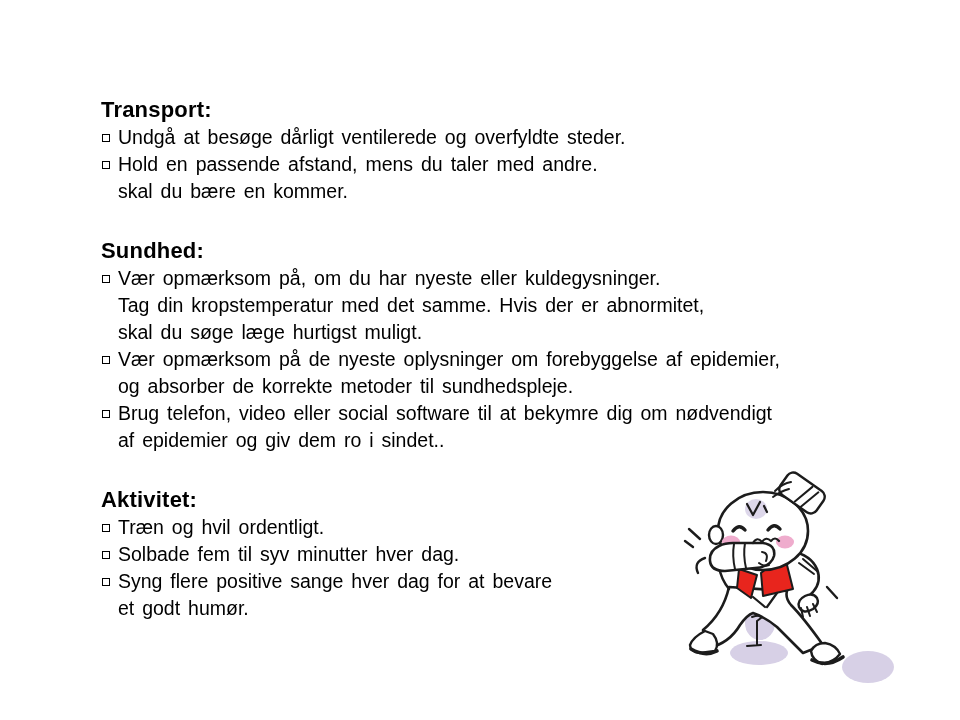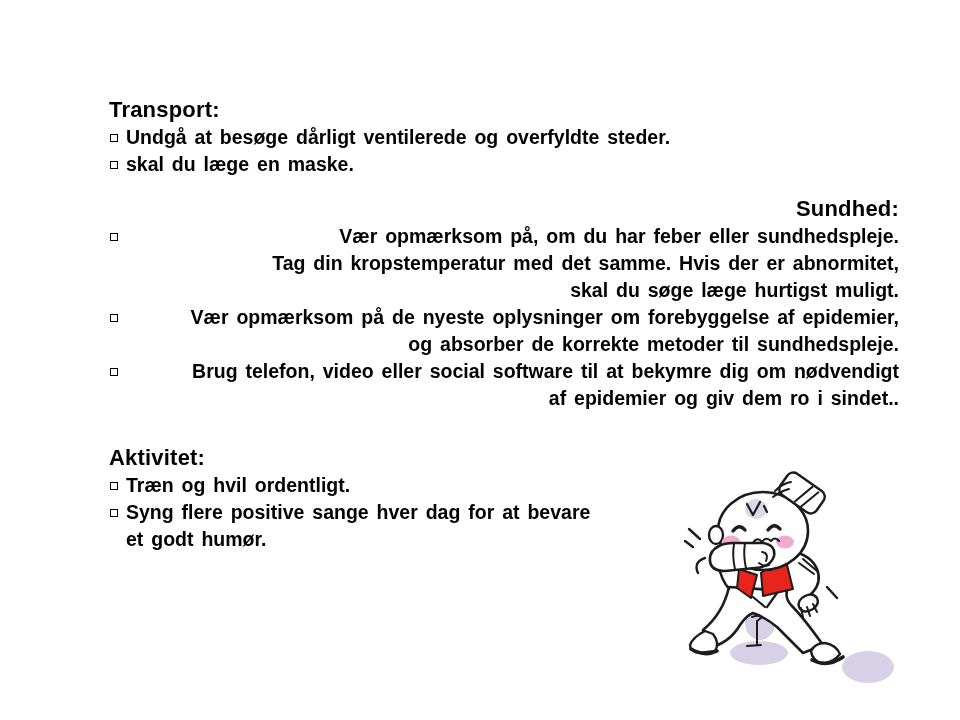--- a/index.html
+++ b/index.html
@@ -5,47 +5,47 @@
   html, body {
     margin: 0; padding: 0;
     width: 960px; height: 720px;
     background: #ffffff;
     overflow: hidden;
     font-family: "Liberation Sans", "DejaVu Sans", sans-serif;
     color: #000;
   }
   .slide { position: absolute; inset: 0; background: #fff; }
 
-  .content { position: absolute; left: 109px; top: 96px; width: 790px; }
+  .content { position: absolute; left: 101px; top: 96px; width: 790px; }
 
   .section-heading {
     margin: 0;
     font-size: 22px;
     line-height: 28px;
     font-weight: bold;
     letter-spacing: 0.2px;
   }
-  ul.lines { list-style: none; margin: 0; padding: 0; font-weight: bold; }
+  ul.lines { list-style: none; margin: 0; padding: 0; }
   li.line {
     position: relative;
     padding-left: 17px;
     font-size: 19.5px;
     line-height: 27px;
     word-spacing: 2.5px;
     white-space: nowrap;
   }
   li.line .bullet {
     position: absolute;
     left: 1px; top: 9.5px;
     width: 8px; height: 8px;
     border: 1.3px solid #000;
     box-sizing: border-box;
     background: #fff;
   }
-  #section-sundhed  { margin-top: 17px; text-align: right; }
+  #section-sundhed  { margin-top: 32px; }
   #section-aktivitet{ margin-top: 32px; }
 
   .illustration {
     position: absolute;
     left: 655px; top: 455px;
     width: 245px; height: 240px;
   }
   .illustration path, .illustration line, .illustration ellipse, .illustration rect {
     vector-effect: non-scaling-stroke;
   }
@@ -53,43 +53,43 @@
 </head>
 <body>
 
 <div class="slide">
   <div class="content">
 
     <section id="section-transport">
       <h2 class="section-heading">Transport:</h2>
       <ul class="lines">
           <li class="line"><span class="bullet"></span><span>Undgå at besøge dårligt ventilerede og overfyldte steder.</span></li>
-          <li class="line"><span class="bullet"></span></li>
-          <li class="line"><span>skal du læge en maske.</span></li>
+          <li class="line"><span class="bullet"></span><span>Hold en passende afstand, mens du taler med andre.</span></li>
+          <li class="line"><span>skal du bære en kommer.</span></li>
         </ul>
     </section>
 
     <section id="section-sundhed">
       <h2 class="section-heading">Sundhed:</h2>
       <ul class="lines">
-          <li class="line"><span class="bullet"></span><span>Vær opmærksom på, om du har feber eller sundhedspleje.</span></li>
+          <li class="line"><span class="bullet"></span><span>Vær opmærksom på, om du har nyeste eller kuldegysninger.</span></li>
           <li class="line"><span>Tag din kropstemperatur med det samme. Hvis der er abnormitet,</span></li>
           <li class="line"><span>skal du søge læge hurtigst muligt.</span></li>
           <li class="line"><span class="bullet"></span><span>Vær opmærksom på de nyeste oplysninger om forebyggelse af epidemier,</span></li>
           <li class="line"><span>og absorber de korrekte metoder til sundhedspleje.</span></li>
           <li class="line"><span class="bullet"></span><span>Brug telefon, video eller social software til at bekymre dig om nødvendigt</span></li>
           <li class="line"><span>af epidemier og giv dem ro i sindet..</span></li>
         </ul>
     </section>
 
     <section id="section-aktivitet">
       <h2 class="section-heading">Aktivitet:</h2>
       <ul class="lines">
           <li class="line"><span class="bullet"></span><span>Træn og hvil ordentligt.</span></li>
-          <li class="line"><span class="bullet"></span></li>
+          <li class="line"><span class="bullet"></span><span>Solbade fem til syv minutter hver dag.</span></li>
           <li class="line"><span class="bullet"></span><span>Syng flere positive sange hver dag for at bevare</span></li>
           <li class="line"><span>et godt humør.</span></li>
         </ul>
     </section>
 
   </div>
 
   <svg class="illustration" viewBox="0 0 245 240" xmlns="http://www.w3.org/2000/svg" fill="none" stroke-linecap="round" stroke-linejoin="round">
 
     <g>

